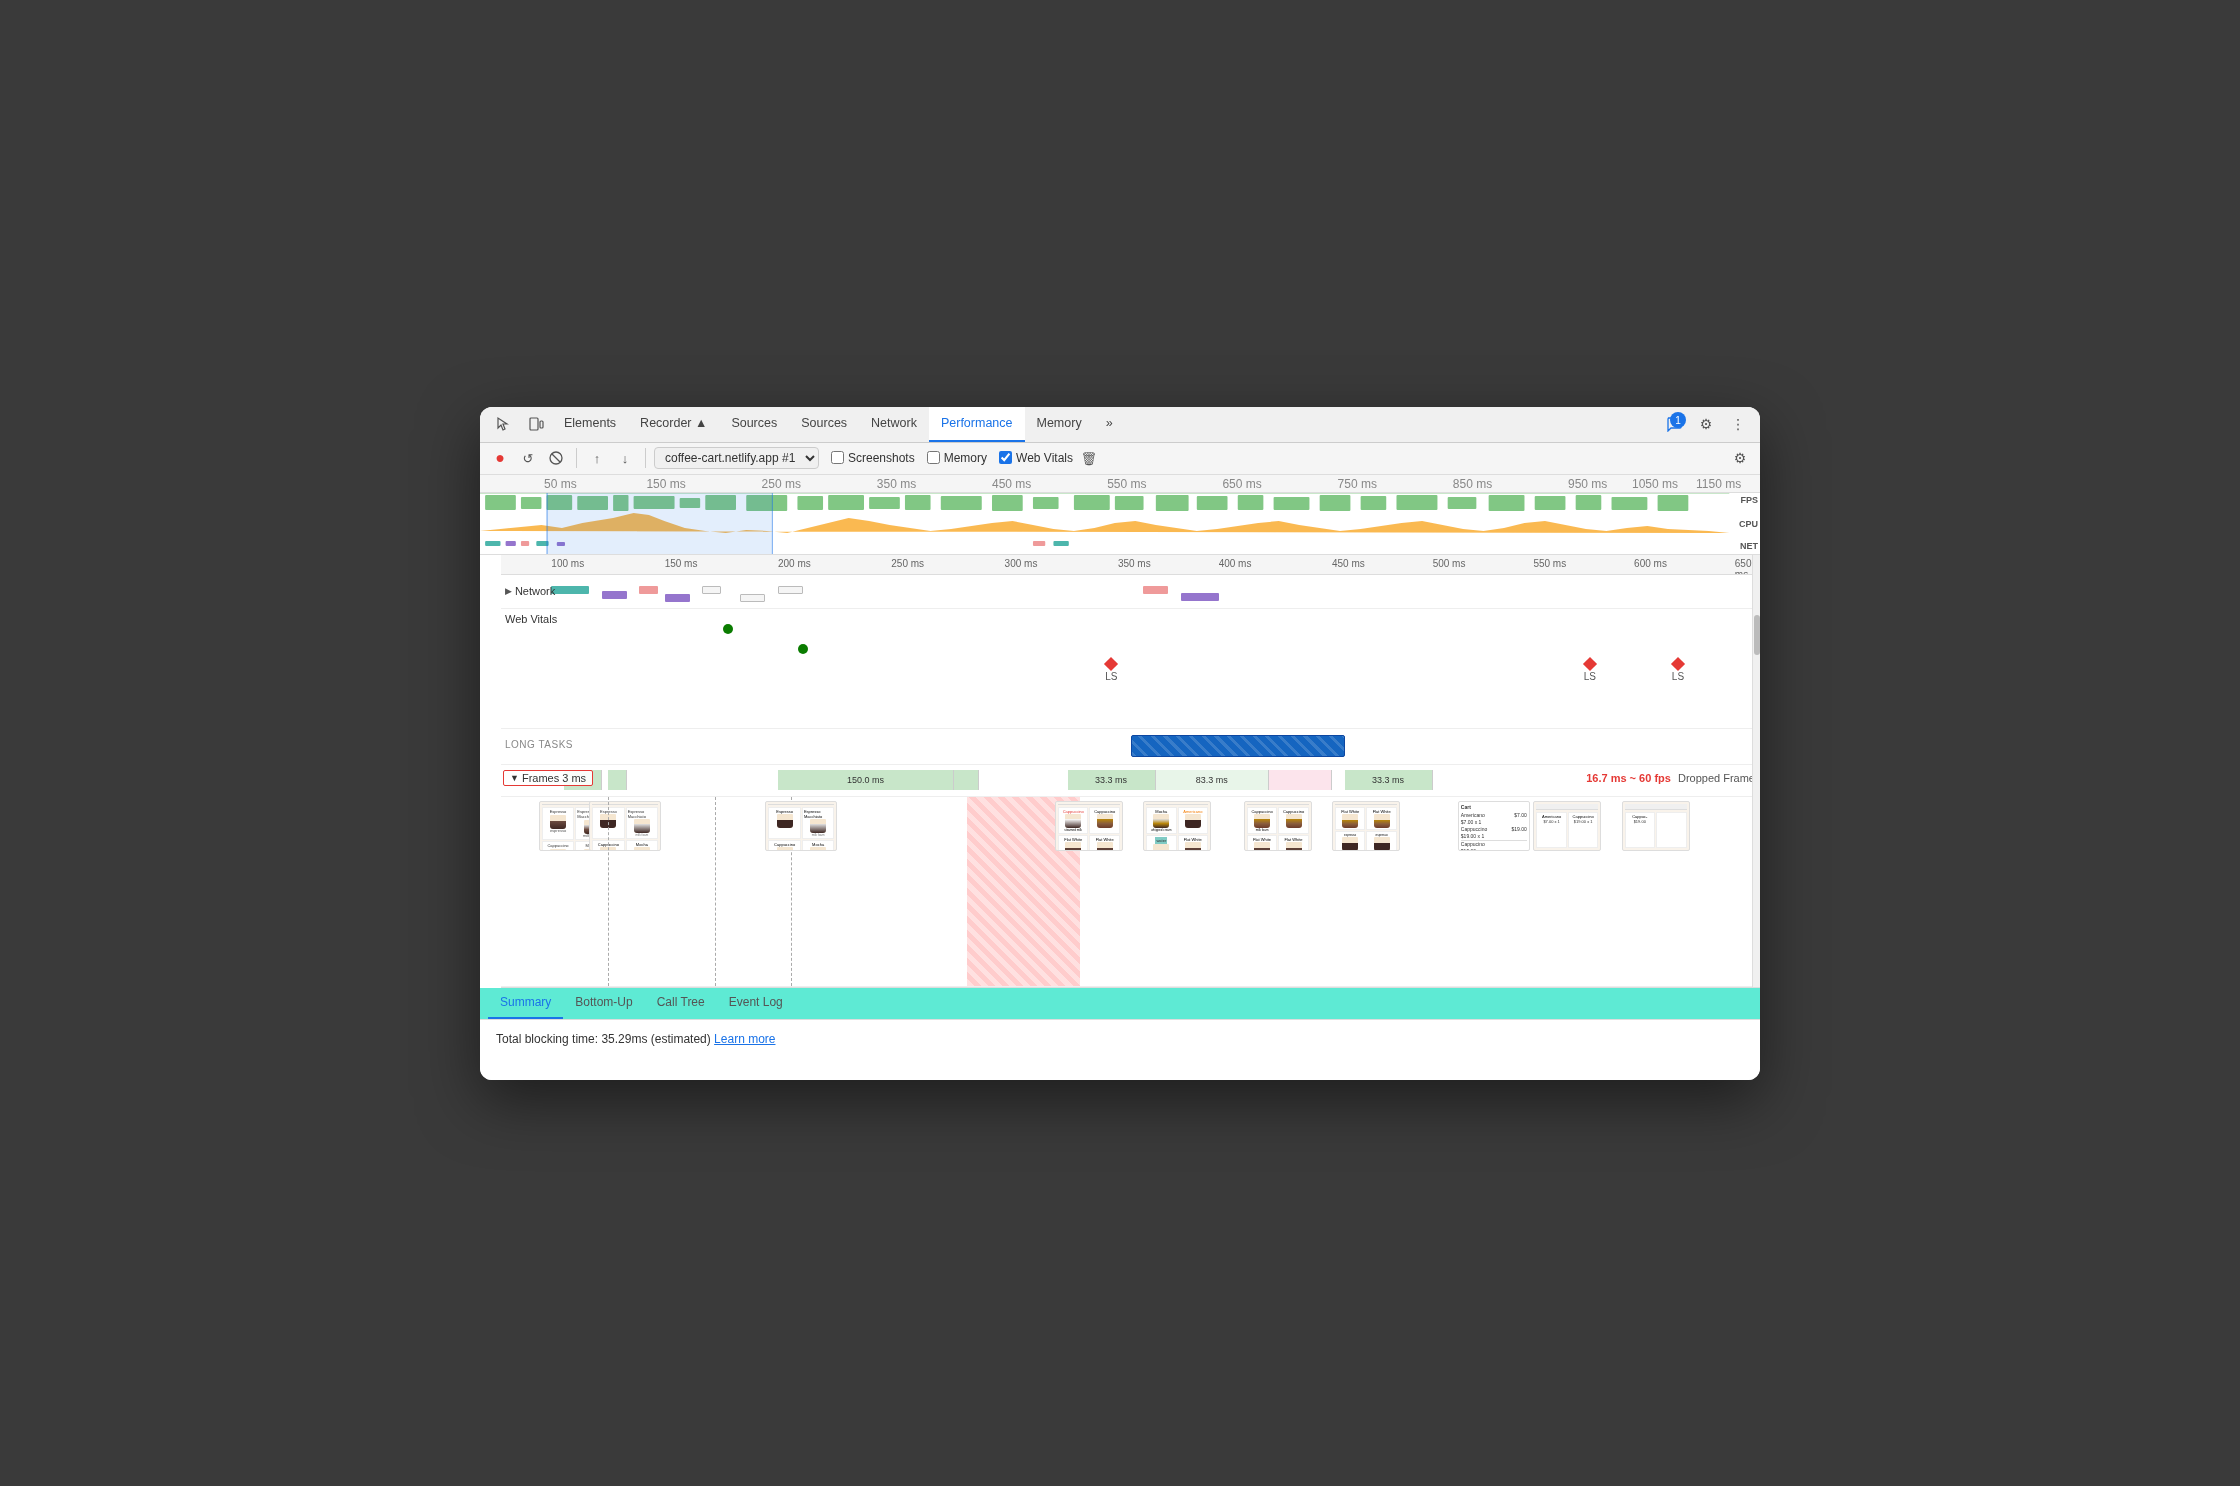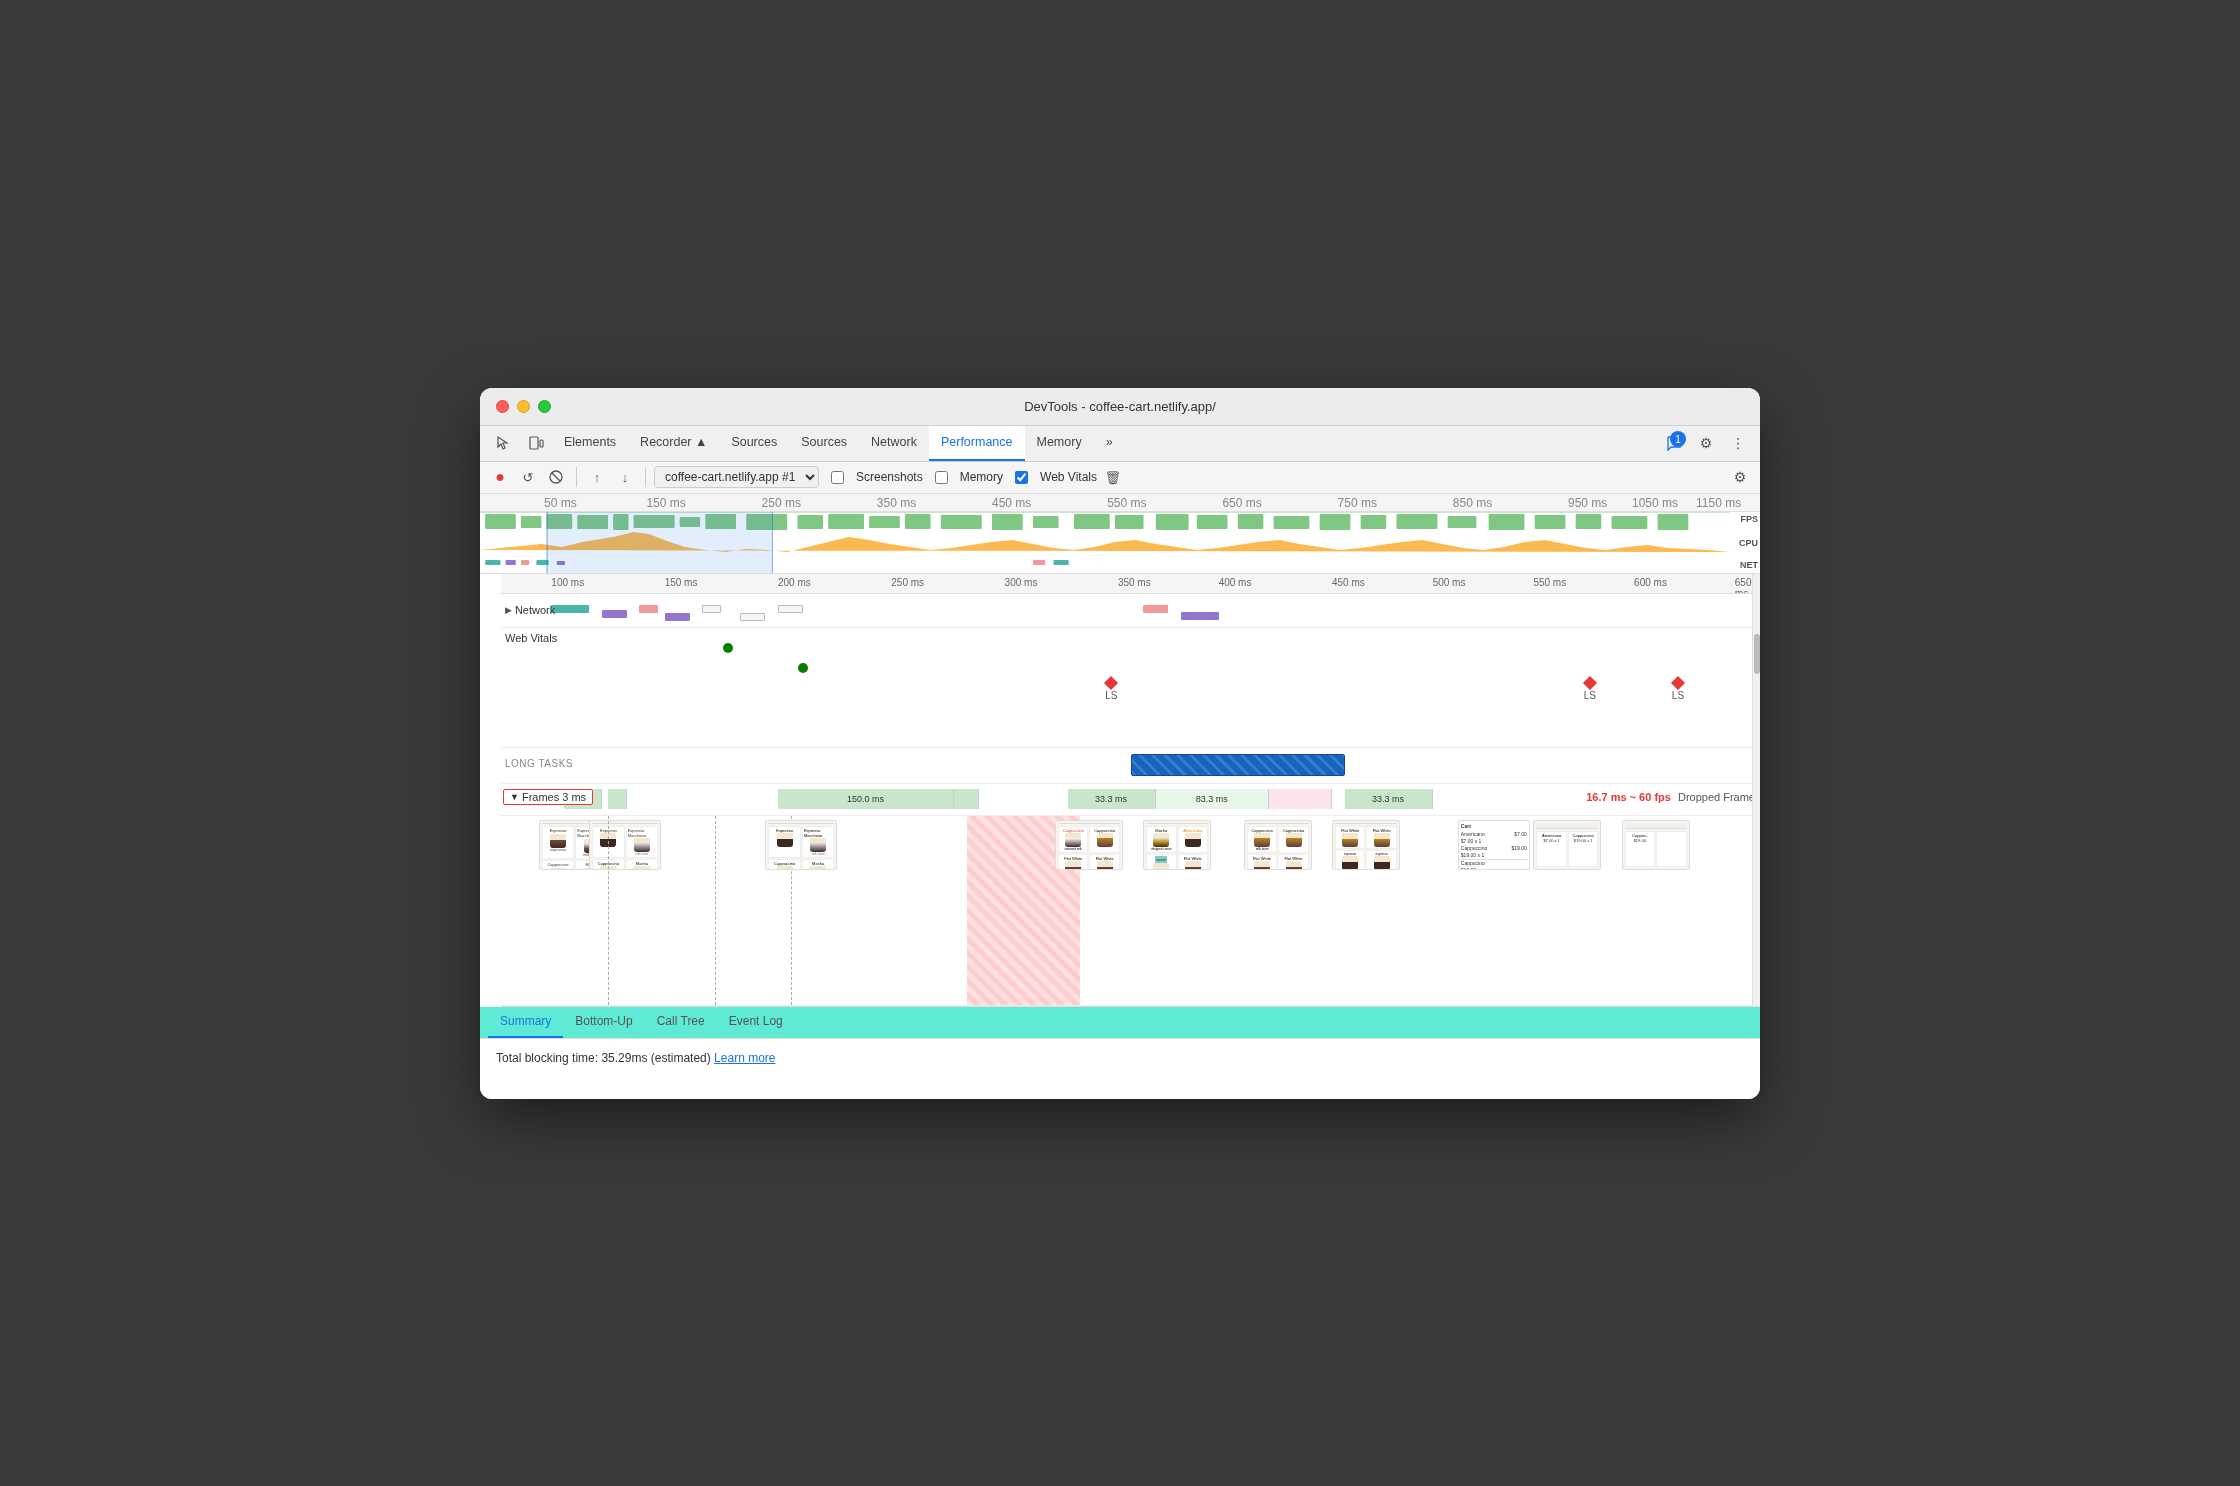--- a/index.html
+++ b/index.html
@@ -154,22 +154,22 @@
       border: 1px solid #ccc;
       border-radius: 4px;
       font-size: 12px;
       padding: 2px 6px;
       height: 22px;
       color: #333;
       cursor: pointer;
     }
     .toolbar-checkbox-group {
       display: flex;
-      align-items: flex-end;
-      gap: 12px;
+      align-items: flex-start;
+      gap: 4px;
       font-size: 12px;
       color: #333;
       margin-left: 8px;
     }
     .toolbar-checkbox-group input { cursor: pointer; }
     .toolbar-spacer { flex: 1; }
     .toolbar-gear {
       width: 24px;
       height: 24px;
       display: flex;
@@ -479,28 +479,20 @@
       background: #bbb;
       border-radius: 3px;
       margin: 1px;
     }
   </style>
 </head>
 <body>
 
 <div class="devtools-window">
 
-  <div class="title-bar">
-    <div class="traffic-lights">
-      <div class="traffic-light tl-red"></div>
-      <div class="traffic-light tl-yellow"></div>
-      <div class="traffic-light tl-green"></div>
-    </div>
-    <span class="title-bar-text">DevTools - coffee-cart.netlify.app/</span>
-  </div>
 
   <div class="devtools-tabs">
     <div class="devtools-tab-icon" title="Inspect element">
       <svg width="16" height="16" viewBox="0 0 16 16">
           <path d="M2 2 L2 12 L5 9 L7 14 L9 13 L7 8 L11 8 Z" fill="none" stroke="#555" stroke-width="1.2"></path>
         </svg>
     </div>
     <div class="devtools-tab-icon" title="Device toolbar">
       <svg width="16" height="16" viewBox="0 0 16 16">
           <rect x="2" y="2" width="8" height="12" rx="1" fill="none" stroke="#555" stroke-width="1.2"></rect>

